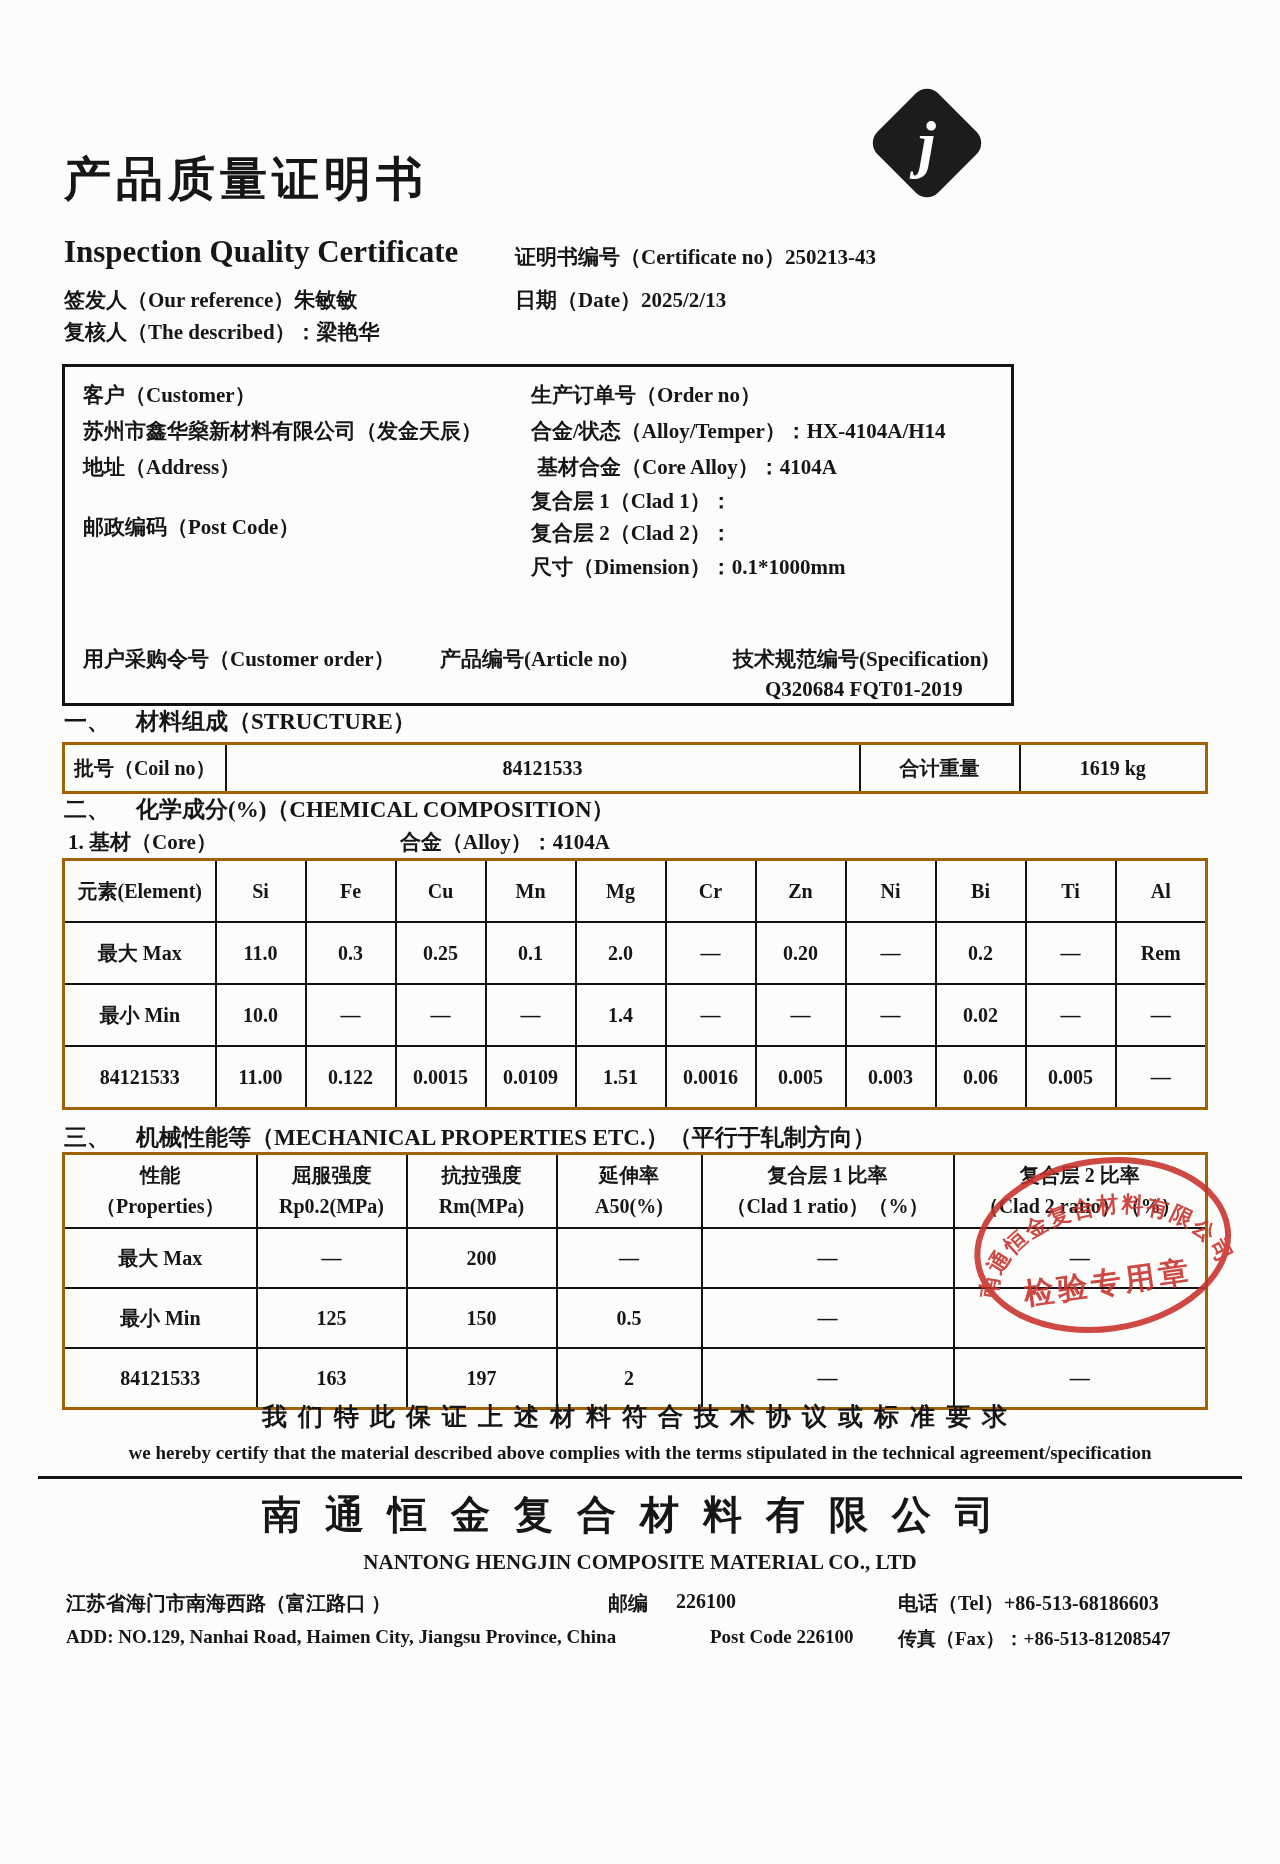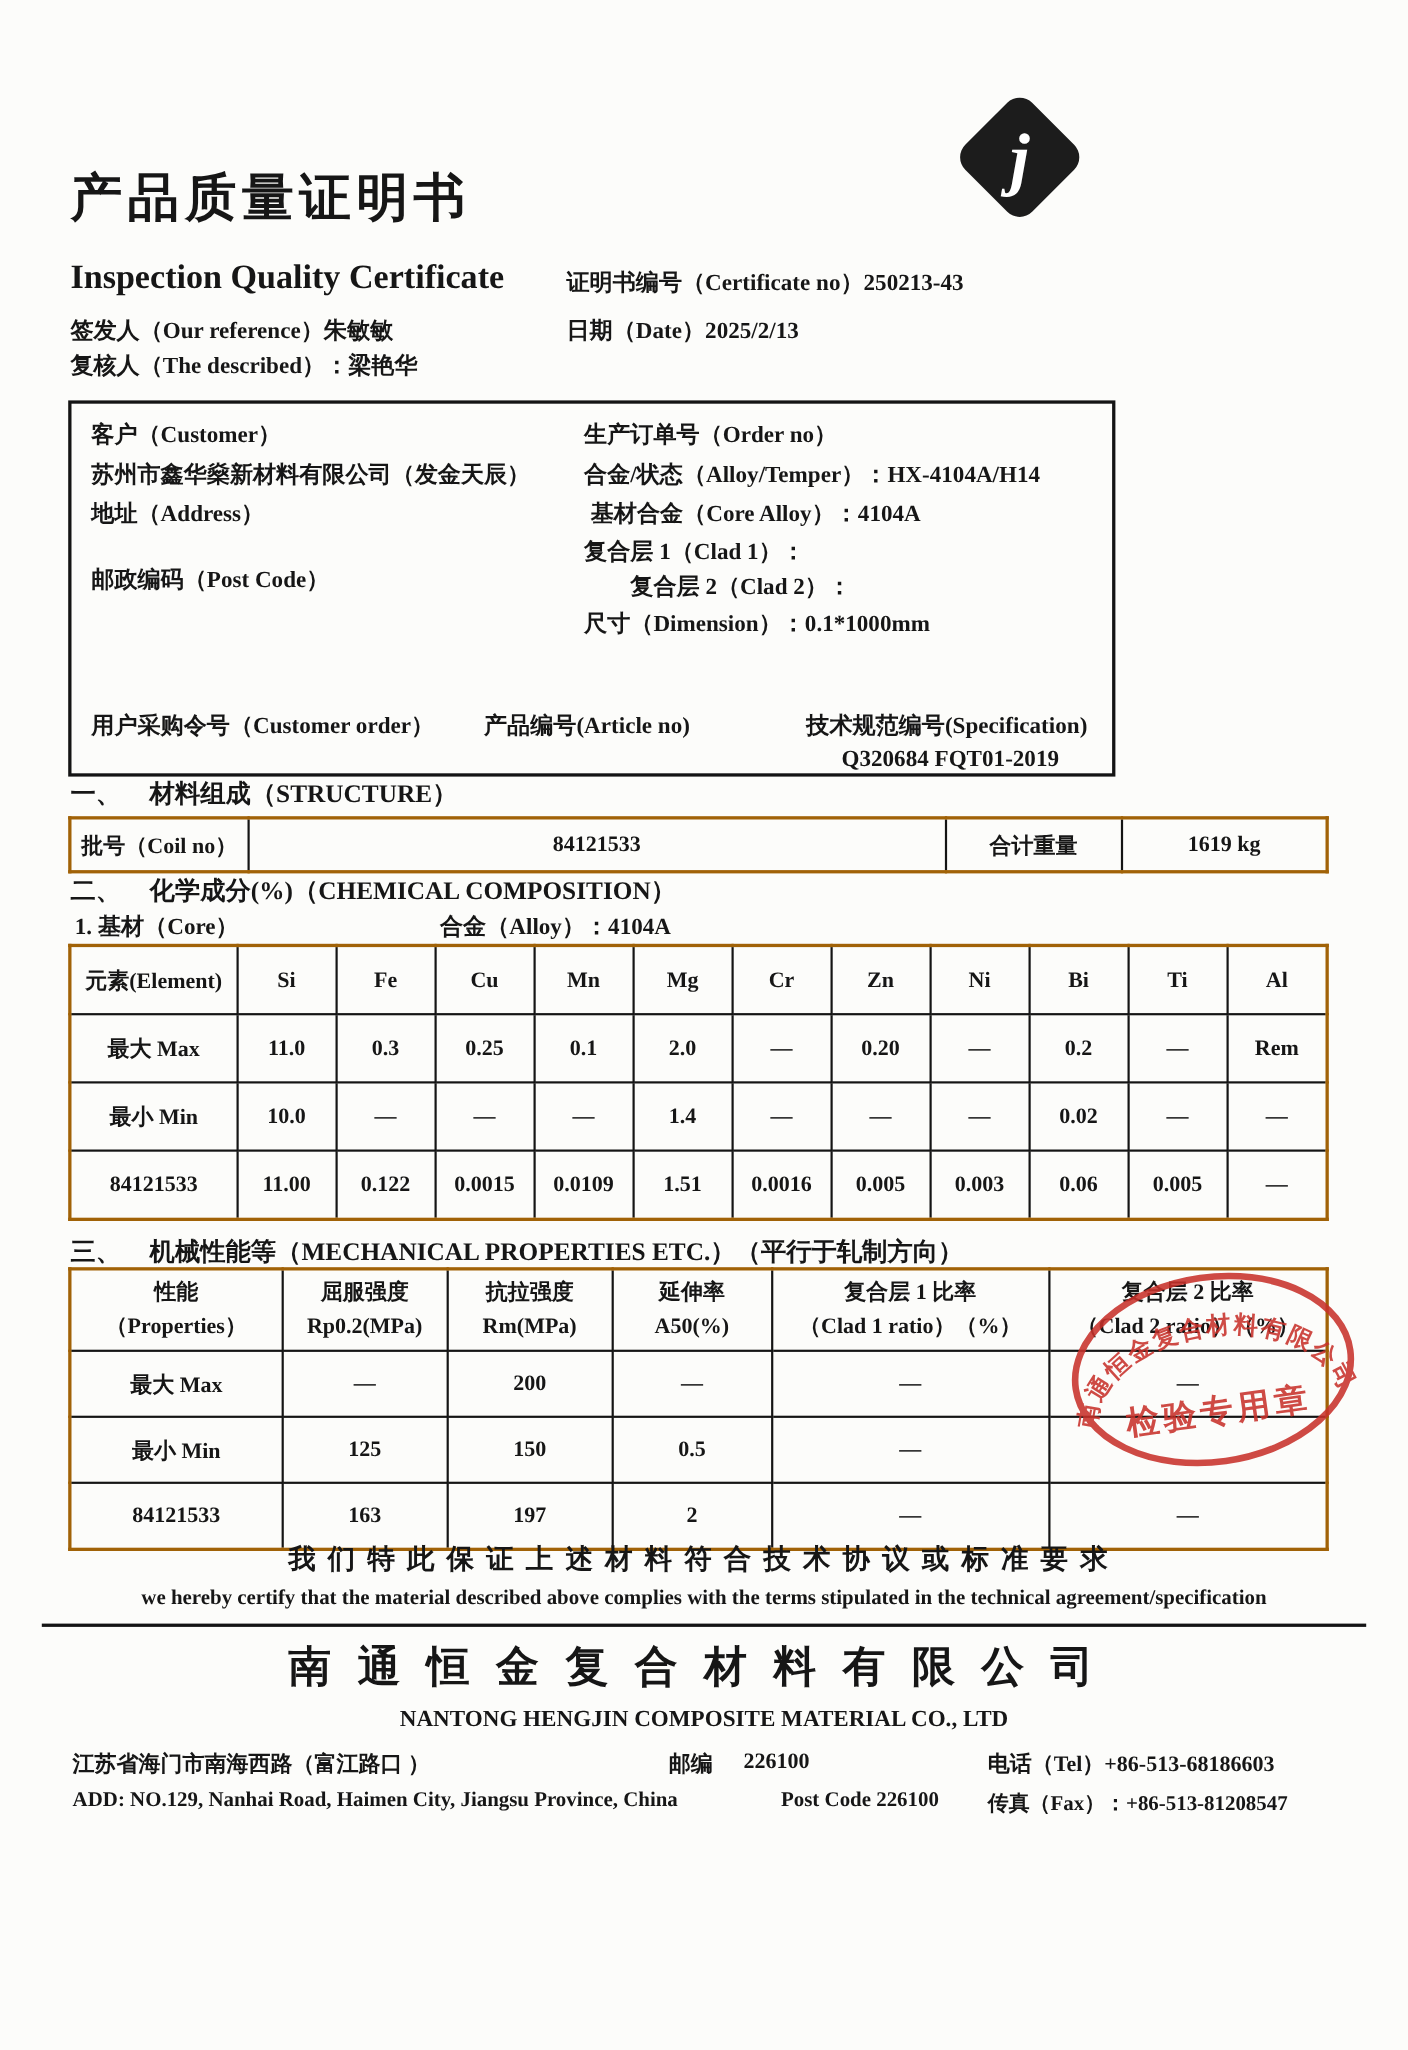--- a/index.html
+++ b/index.html
@@ -93,21 +93,21 @@
     <div class="abs" style="left:18px;top:14px;">客户（Customer）</div>
     <div class="abs" style="left:18px;top:50px;">苏州市鑫华燊新材料有限公司（发金天辰）</div>
     <div class="abs" style="left:18px;top:86px;">地址（Address）</div>
     <div class="abs" style="left:18px;top:146px;">邮政编码（Post Code）</div>
     <div class="abs" style="left:18px;top:278px;">用户采购令号（Customer order）</div>
 
     <div class="abs" style="left:466px;top:14px;">生产订单号（Order no）</div>
     <div class="abs" style="left:466px;top:50px;">合金/状态（Alloy/Temper）：HX-4104A/H14</div>
     <div class="abs" style="left:472px;top:86px;">基材合金（Core Alloy）：4104A</div>
     <div class="abs" style="left:466px;top:120px;">复合层 1（Clad 1）：</div>
-    <div class="abs" style="left:466px;top:152px;margin-left:42px;">复合层 2（Clad 2）：</div>
+    <div class="abs" style="left:466px;top:152px;">复合层 2（Clad 2）：</div>
     <div class="abs" style="left:466px;top:186px;">尺寸（Dimension）：0.1*1000mm</div>
 
     <div class="abs" style="left:375px;top:278px;">产品编号(Article no)</div>
     <div class="abs" style="left:668px;top:278px;text-align:center;">技术规范编号(Specification)</div>
     <div class="abs" style="left:700px;top:310px;">Q320684 FQT01-2019</div>
   </div>
 
   <div class="abs sec-no" style="left:64px;top:706px;">一、</div>
   <div class="abs sec-title" style="left:136px;top:706px;">材料组成（STRUCTURE）</div>
 

